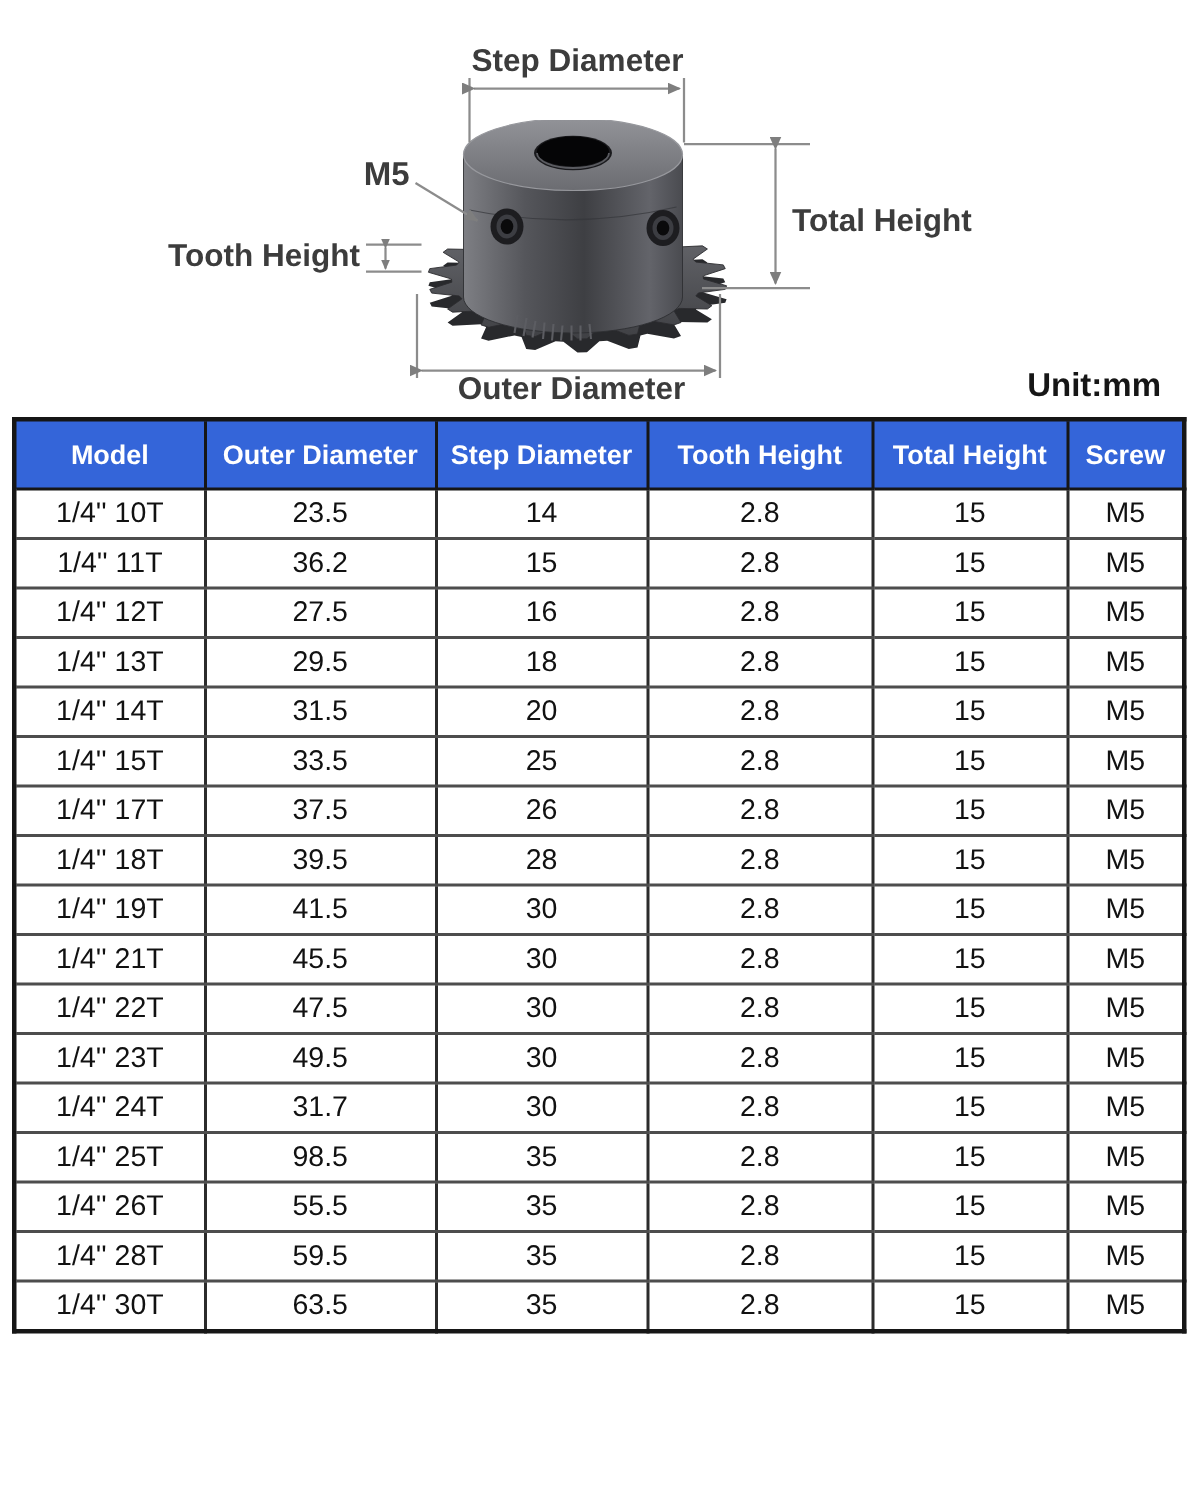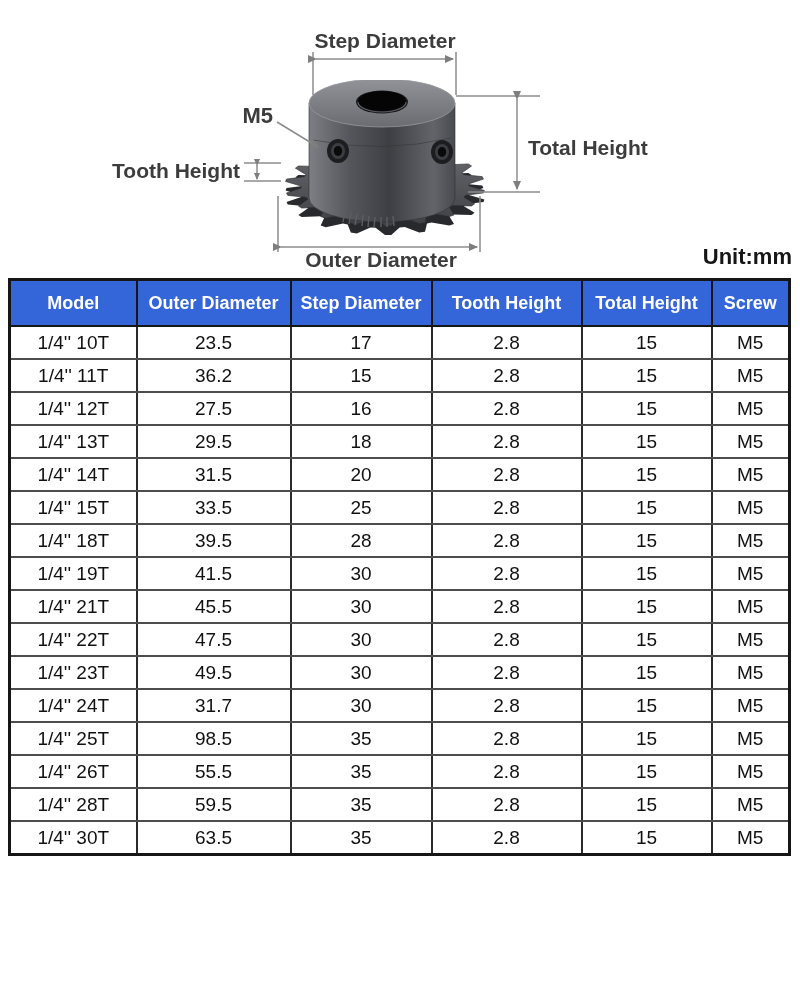--- a/index.html
+++ b/index.html
@@ -102,21 +102,21 @@
       <line x1="480" y1="196" x2="480" y2="252"></line>
       <line x1="281" y1="247" x2="477" y2="247" marker-start="url(#arr)" marker-end="url(#arr)"></line>
     </g>
   </svg>
 
   <div class="dim-label center" style="left:290px;top:30px;width:190px;">Step Diameter</div>
   <div class="dim-label right" style="left:215px;top:104px;width:58px;font-size:22px;">M5</div>
   <div class="dim-label right" style="left:100px;top:160px;width:140px;">Tooth Height</div>
   <div class="dim-label" style="left:528px;top:137px;">Total Height</div>
   <div class="dim-label center" style="left:286px;top:249px;width:190px;">Outer Diameter</div>
-  <div class="unit" style="left:680px;top:244px;width:112px;text-align:right;">Unit:mm</div>
+  <div class="unit" style="left:662px;top:244px;width:112px;text-align:right;">Unit:mm</div>
 </div>
 
 <table class="spec">
   <colgroup>
     <col style="width:127px">
       <col style="width:154px">
       <col style="width:141px">
     <col style="width:150px">
       <col style="width:130px">
       <col style="width:78px">
@@ -128,21 +128,21 @@
       <th>Step Diameter</th>
       <th>Tooth Height</th>
       <th>Total Height</th>
       <th>Screw</th>
     </tr>
   </thead>
   <tbody>
       <tr>
         <td>1/4'' 10T</td>
         <td>23.5</td>
-        <td>17</td>
+        <td>14</td>
         <td>2.8</td>
         <td>15</td>
         <td>M5</td>
       </tr>
       <tr>
         <td>1/4'' 11T</td>
         <td>36.2</td>
         <td>15</td>
         <td>2.8</td>
         <td>15</td>
@@ -174,20 +174,28 @@
       </tr>
       <tr>
         <td>1/4'' 15T</td>
         <td>33.5</td>
         <td>25</td>
         <td>2.8</td>
         <td>15</td>
         <td>M5</td>
       </tr>
       <tr>
+        <td>1/4'' 17T</td>
+        <td>37.5</td>
+        <td>26</td>
+        <td>2.8</td>
+        <td>15</td>
+        <td>M5</td>
+      </tr>
+      <tr>
         <td>1/4'' 18T</td>
         <td>39.5</td>
         <td>28</td>
         <td>2.8</td>
         <td>15</td>
         <td>M5</td>
       </tr>
       <tr>
         <td>1/4'' 19T</td>
         <td>41.5</td>

